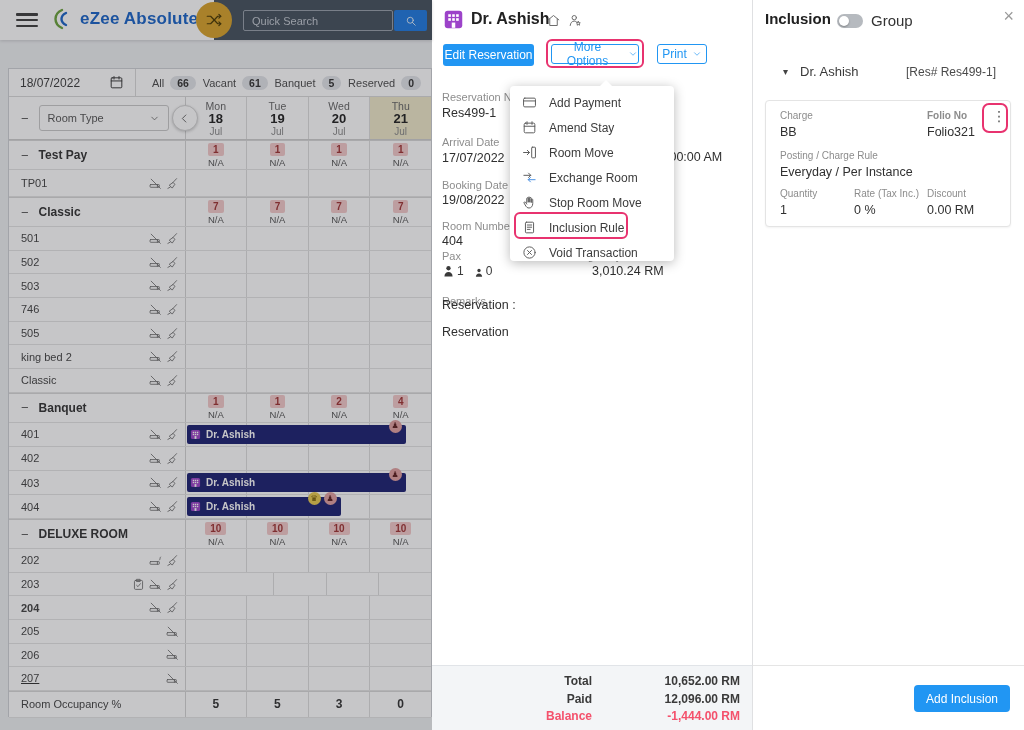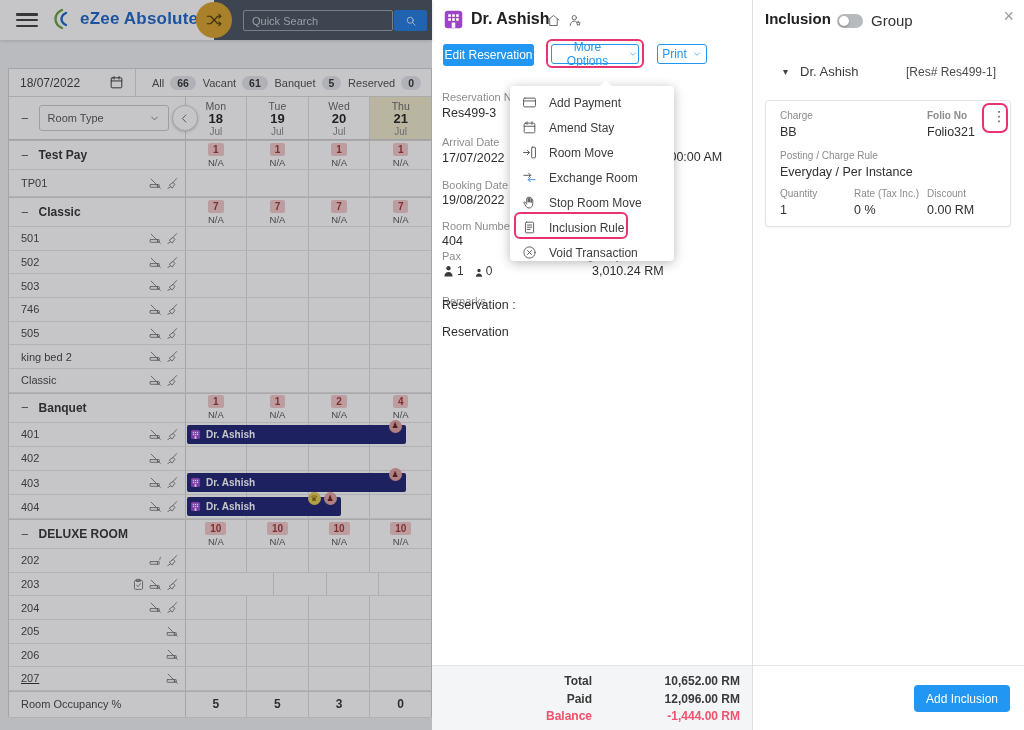--- a/index.html
+++ b/index.html
@@ -757,21 +757,21 @@
                 </span>
               </span>
             </div>
             <div class="days-wrap">
               <div class="cell-day"></div>
               <div class="cell-day"></div>
               <div class="cell-day"></div>
               <div class="cell-day"></div>
             </div>
           </div>
-          <div class="grid-row" style="height: 23.6px;">
+          <div class="grid-row" style="height: 23.6px; font-weight: bold;">
             <div class="cell-name">
               <span class="room-name">204</span>
               <span class="room-icons">
                 <span>
                   <svg viewBox="0 0 24 24" width="13" height="13" fill="none" stroke="currentColor" stroke-width="1.6" stroke-linecap="round" stroke-linejoin="round">
                     <rect x="2" y="14" width="17" height="5" rx="1"></rect>
                     <line x1="15.5" y1="14" x2="15.5" y2="19"></line>
                     <line x1="4" y1="4" x2="21" y2="21"></line>
                   </svg>
                 </span>
@@ -920,21 +920,21 @@
         <span id="chevPrint">
           <svg viewBox="0 0 24 24" width="10" height="10" fill="none" stroke="currentColor" stroke-width="1.6" stroke-linecap="round" stroke-linejoin="round">
             <path d="M6 9l6 6 6-6"></path>
           </svg>
         </span>
     </button>
     <div class="ring ring-more"></div>
 
     <div id="fieldsLeft">
         <div class="fld-label" style="left: 10px; top: 91px;">Reservation No</div>
-        <div class="fld-value" style="left: 10px; top: 106px;">Res499-3</div>
+        <div class="fld-value" style="left: 10px; top: 106px;">Res499-1</div>
         <div class="fld-label" style="left: 10px; top: 136px;">Arrival Date</div>
         <div class="fld-value" style="left: 10px; top: 151px;">17/07/2022</div>
         <div class="fld-label" style="left: 10px; top: 179px;">Booking Date</div>
         <div class="fld-value" style="left: 10px; top: 193px;">19/08/2022</div>
         <div class="fld-label" style="left: 10px; top: 220px;">Room Number</div>
         <div class="fld-value" style="left: 10px; top: 234px;">404</div>
       </div>
     <div id="fieldsRight">
         <div class="fld-label" style="left: 143px; top: 136px;">Departure Date</div>
         <div class="fld-value" style="left: 221px; top: 150px;">11:00:00 AM</div>

